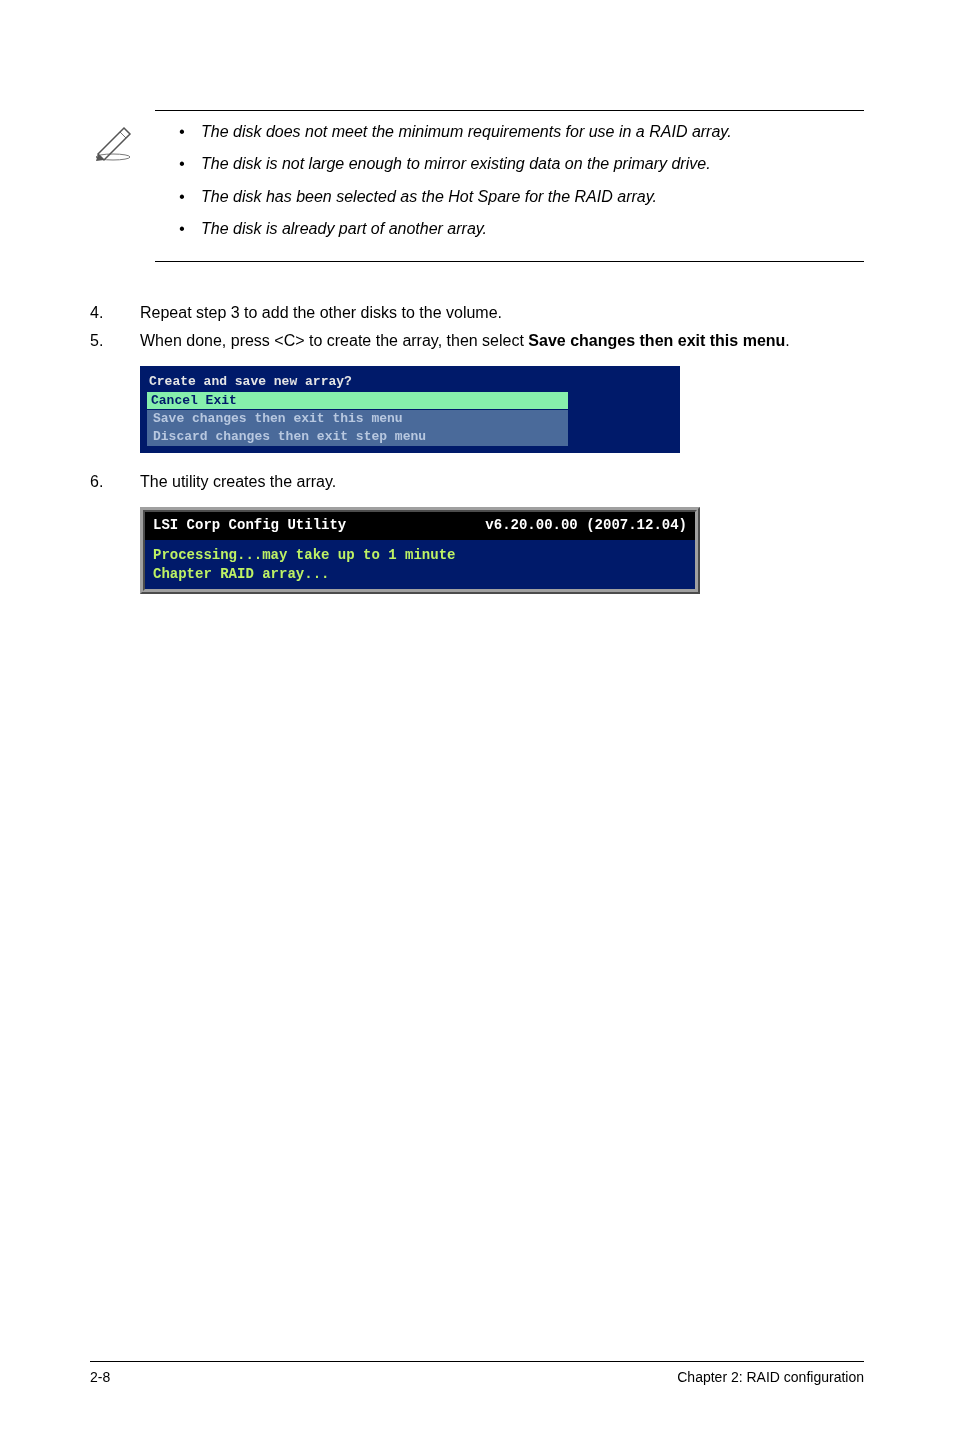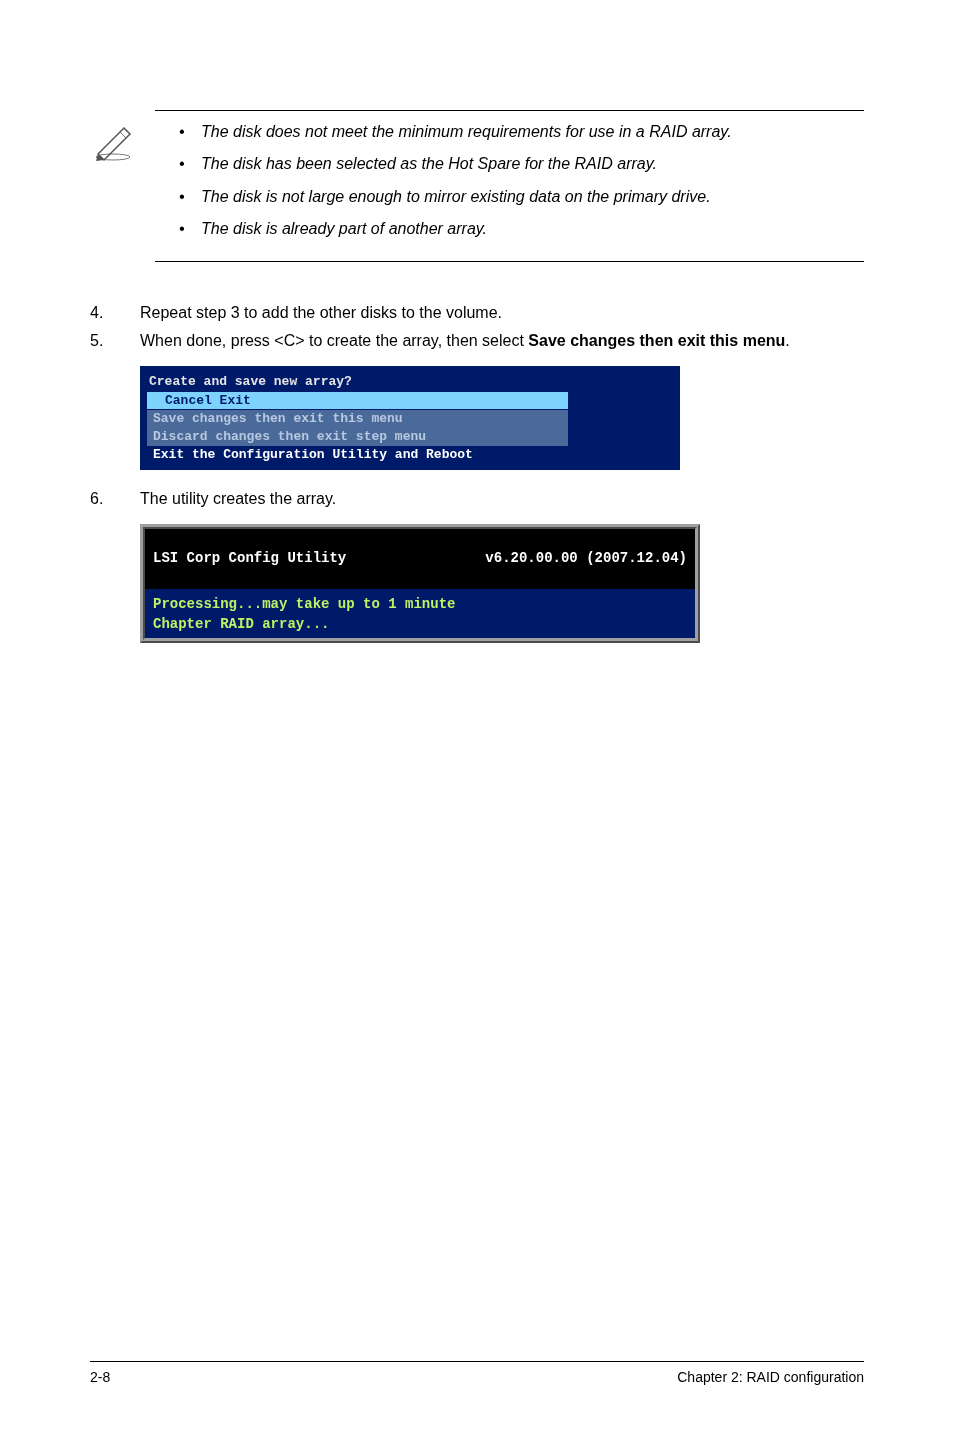--- a/index.html
+++ b/index.html
@@ -69,23 +69,23 @@
     background: #001a6a;
     padding: 7px;
     font-family: "Courier New", monospace;
     font-size: 13px;
     color: #fff;
     line-height: 1.35;
     font-weight: bold;
   }
   .menu-title { color: #e5e5e5; padding-left: 2px; }
   .menu-cancel {
-    background: #7dd3fc;
+    background: #86efac;
     color: #001a6a;
-    padding: 0 18px;
+    padding: 0 4px;
     margin: 1px 0;
     width: 80%;
   }
   .menu-gray {
     background: #4a6a9a;
     color: #b8c8e0;
     padding: 0 6px;
     width: 80%;
   }
   .menu-exit { color: #fff; padding-left: 6px; }
@@ -95,21 +95,21 @@
     border: 5px ridge #a0a0a0;
     background: #001a6a;
     font-family: "Courier New", monospace;
     font-size: 14px;
     font-weight: bold;
     padding-bottom: 2px;
   }
   .proc-header {
     background: #000;
     color: #fff;
-    padding: 20px 8px;
+    padding: 4px 8px;
     display: flex;
     justify-content: space-between;
     font-size: 14px;
   }
   .proc-body {
     color: #bef264;
     padding: 6px 8px 2px 8px;
   }
   .footer {
     position: absolute;
@@ -133,22 +133,22 @@
       <ellipse cx="23" cy="41" rx="17" ry="3" fill="none" stroke="#7a7a7a" stroke-width="1"></ellipse>
       <polygon points="8,38 34,12 40,18 14,44" fill="none" stroke="#555" stroke-width="1.5"></polygon>
       <polygon points="8,38 14,44 6,45" fill="#555"></polygon>
       <line x1="34" y1="12" x2="40" y2="18" stroke="#555" stroke-width="1"></line>
       <line x1="30" y1="16" x2="36" y2="22" stroke="#555" stroke-width="0.8"></line>
     </svg>
   </div>
   <div class="note-content">
     <ul class="note-bullets">
       <li>The disk does not meet the minimum requirements for use in a RAID array.</li>
+      <li>The disk is not large enough to mirror existing data on the primary drive.</li>
       <li>The disk has been selected as the Hot Spare for the RAID array.</li>
-      <li>The disk is not large enough to mirror existing data on the primary drive.</li>
       <li>The disk is already part of another array.</li>
     </ul>
   </div>
 </div>
 
 <div class="ol">
 
   <div class="ol-item">
     <div class="ol-num">4.</div>
     <div class="ol-body">Repeat step 3 to add the other disks to the volume.</div>
@@ -159,21 +159,20 @@
     <div class="ol-body">
       <span>When done, press &lt;C&gt; to create the array, then select </span><span class="bold">Save changes then exit this menu</span><span>.</span>
     </div>
   </div>
 
   <div class="screenshot-menu">
     <div class="menu-title">Create and save new array?</div>
     <div class="menu-cancel">Cancel Exit</div>
     <div class="menu-gray">Save changes then exit this menu</div>
     <div class="menu-gray">Discard changes then exit step menu</div>
-    <div class="menu-exit">Exit the Configuration Utility and Reboot</div>
   </div>
 
   <div class="ol-item">
     <div class="ol-num">6.</div>
     <div class="ol-body">The utility creates the array.</div>
   </div>
 
   <div class="screenshot-processing">
     <div class="proc-header">
       <span>LSI Corp Config Utility</span>

